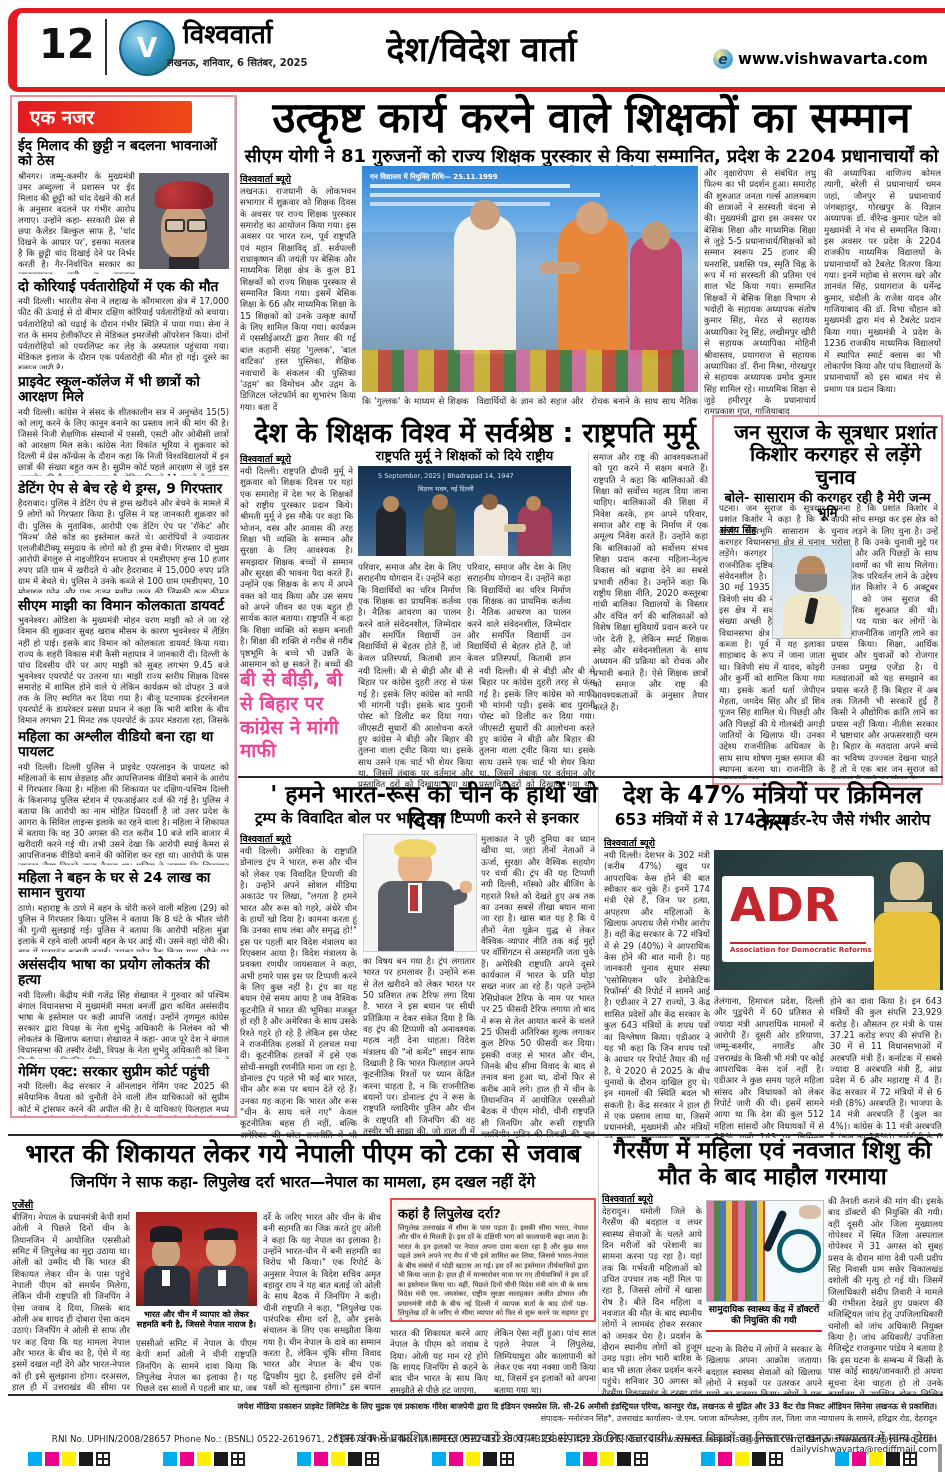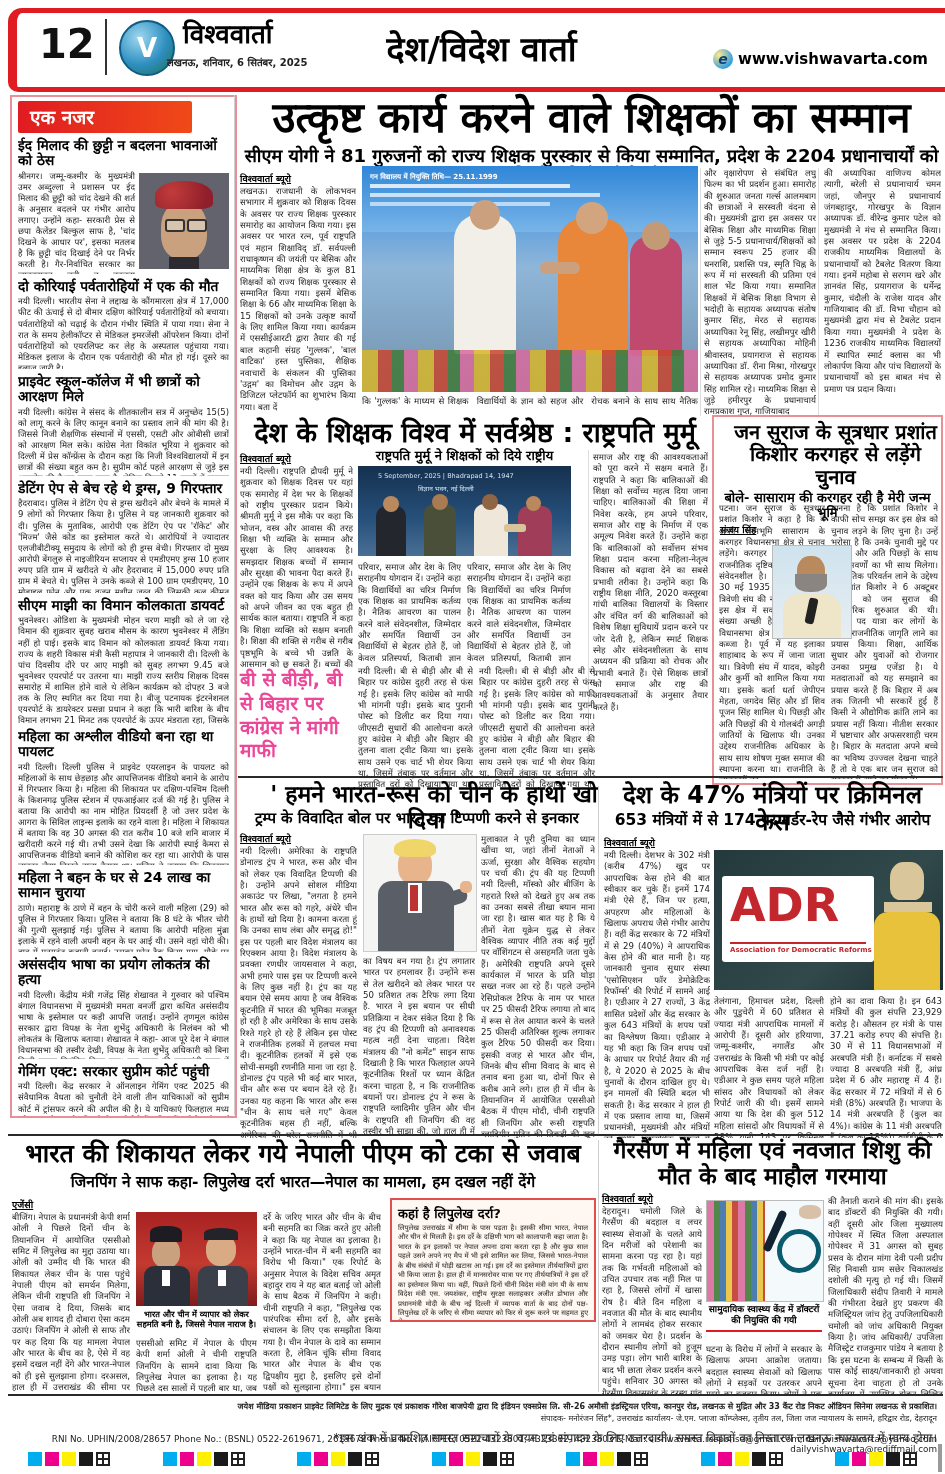--- a/index.html
+++ b/index.html
@@ -239,20 +239,22 @@
     <div class="ph" style="left:26px;top:58px;width:8px;height:16px;background:#fff;"></div>
     <div class="ph" style="left:82px;top:58px;width:8px;height:16px;background:#fff;"></div>
   </div>
   <div class="abs caption" style="left:136px;top:1309px;width:121px;font-size:8.2px;">भारत और चीन में व्यापार को लेकर सहमति बनी है, जिससे नेपाल नाराज है।</div>
   <div class="abs body-txt clip" style="left:136px;top:1338px;width:121px;height:56px;">एससीओ समिट में नेपाल के पीएम केपी शर्मा ओली ने चीनी राष्ट्रपति जिनपिंग के सामने दावा किया कि लिपुलेख नेपाल का इलाका है। यह पिछले दस सालों में पहली बार था, जब किसी नेपाल के नेता ने जिनपिंग के सामने ऐसा दावा किया हो। नेपाल के दूतावास ने बयान में कहा, "लिपुलेख</div>
   <div class="abs body-txt clip" style="left:263px;top:1212px;width:118px;height:182px;">दर्रे के जरिए भारत और चीन के बीच बनी सहमति का जिक्र करते हुए ओली ने कहा कि यह नेपाल का इलाका है। उन्होंने भारत-चीन में बनी सहमति का विरोध भी किया।" एक रिपोर्ट के अनुसार नेपाल के विदेश सचिव अमृत बहादुर राय ने यह बात बताई जो ओली के साथ बैठक में जिनपिंग ने कही। चीनी राष्ट्रपति ने कहा, "लिपुलेख एक पारंपरिक सीमा दर्रा है, और इसके संचालन के लिए एक समझौता किया गया है। चीन नेपाल के दावे का सम्मान करता है, लेकिन चूंकि सीमा विवाद भारत और नेपाल के बीच एक द्विपक्षीय मुद्दा है, इसलिए इसे दोनों पक्षों को सुलझाना होगा।" इस बयान के जरिए चीनी राष्ट्रपति ने बड़ी उम्मीद से</div>
   <div class="abs boxed clip" style="left:390px;top:1198px;width:206px;height:124px;padding:4px 6px;box-sizing:border-box;">
     <div style="font-size:13px;font-weight:bold;color:#000;margin-bottom:2px;">कहां है लिपुलेख दर्रा?</div>
     <div style="font-size:7px;line-height:1.35;text-align:justify;color:#222;">लिपुलेख उत्तराखंड में सीमा के पास पड़ता है। इसकी सीमा भारत, नेपाल और चीन से मिलती है। इस दर्रे के दक्षिणी भाग को कालापानी कहा जाता है। भारत के इन इलाकों पर नेपाल अपना दावा करता रहा है और कुछ साल पहले उसने अपने नए मैप में भी इसे शामिल कर लिया, जिससे भारत-नेपाल के बीच संबंधों में थोड़ी खटास आ गई। इस दर्रे का इस्तेमाल तीर्थयात्रियों द्वारा भी किया जाता है। हाल ही में मानसरोवर यात्रा पर गए तीर्थयात्रियों ने इस दर्रे का इस्तेमाल किया था। वहीं, पिछले दिनों चीनी विदेश मंत्री वांग यी के साथ विदेश मंत्री एस. जयशंकर, राष्ट्रीय सुरक्षा सलाहकार अजीत डोभाल और प्रधानमंत्री मोदी के बीच नई दिल्ली में व्यापक वार्ता के बाद दोनों पक्ष- लिपुलेख दर्रे के जरिए से सीमा व्यापार को फिर से शुरू करने पर सहमत हुए थे।</div>
   </div>
+  <div class="abs body-txt clip" style="left:390px;top:1328px;width:98px;height:66px;">भारत की शिकायत करने आए नेपाल के पीएम को जवाब दे दिया। ओली यह मान रहे होंगे कि शायद जिनपिंग से कहने के बाद चीन भारत के साथ किए समझौते से पीछे हट जाएगा,</div>
+  <div class="abs body-txt clip" style="left:494px;top:1328px;width:102px;height:66px;">लेकिन ऐसा नहीं हुआ। पांच साल पहले नेपाल ने लिपुलेख, लिम्पियाधुरा और कालापानी को लेकर एक नया नक्शा जारी किया था, जिसमें इन इलाकों को अपना बताया गया था।</div>
 
   <div class="abs vrule" style="left:598px;top:1140px;height:252px;"></div>
 
   <div class="abs headline" style="left:602px;top:1138px;width:341px;font-size:23px;">गैरसैंण में महिला एवं नवजात शिशु की मौत के बाद माहौल गरमाया</div>
   <div class="abs byline" style="left:602px;top:1192px;">विश्ववार्ता ब्यूरो</div>
   <div class="abs body-txt clip" style="left:602px;top:1206px;width:100px;height:188px;">देहरादून। चमोली जिले के गैरसैंण की बदहाल व लचर स्वास्थ्य सेवाओं के चलते आये दिन मरीजों को परेशानी का सामना करना पड़ रहा है। यहां तक कि गर्भवती महिलाओं को उचित उपचार तक नहीं मिल पा रहा है, जिससे लोगों में खासा रोष है। बीते दिन महिला व नवजात की मौत के बाद स्थानीय लोगों ने लामबंद होकर सरकार को जमकर घेरा है। प्रदर्शन के दौरान स्थानीय लोगों को हुजूम उमड़ पड़ा। लोग भारी बारिश के बाद भी छाता लेकर प्रदर्शन करने पहुंचे। शनिवार 30 अगस्त को गैरसैंण विकासखंड के दूरस्थ गांव फुलदुंगी (थनिखाल) गांव की एक प्रसूता महिला व नवजात ने डिलीवरी के दौरान उचित इलाज के अभाव में दम तोड़ दिया था। घटना को लेकर पूरे क्षेत्र में प्रदेश सरकार के खिलाफ आक्रोश व्याप्त है।</div>
   <div class="abs clip" style="left:706px;top:1200px;width:116px;height:100px;border:1px solid #bbb;">
     <div class="ph" style="left:0;top:0;width:58px;height:100px;background:repeating-linear-gradient(90deg,#d86a9c 0 7px,#3f7a38 7px 13px,#3a6ea5 13px 19px,#e8c23a 19px 25px,#c0392b 25px 31px);filter:none;opacity:.9;"></div>
     <div class="ph" style="left:58px;top:0;width:58px;height:100px;background:#f4fafb;"></div>
     <div class="ph" style="left:70px;top:28px;width:34px;height:34px;border:5px solid #0a5b6e;border-radius:50%;background:transparent;"></div>

